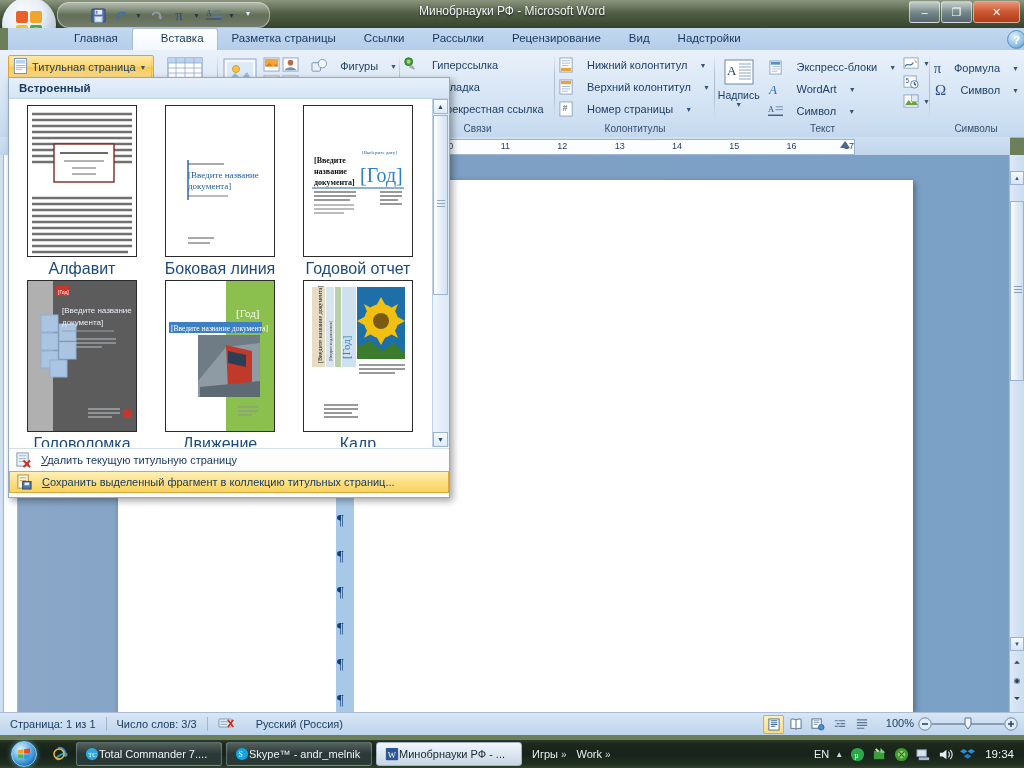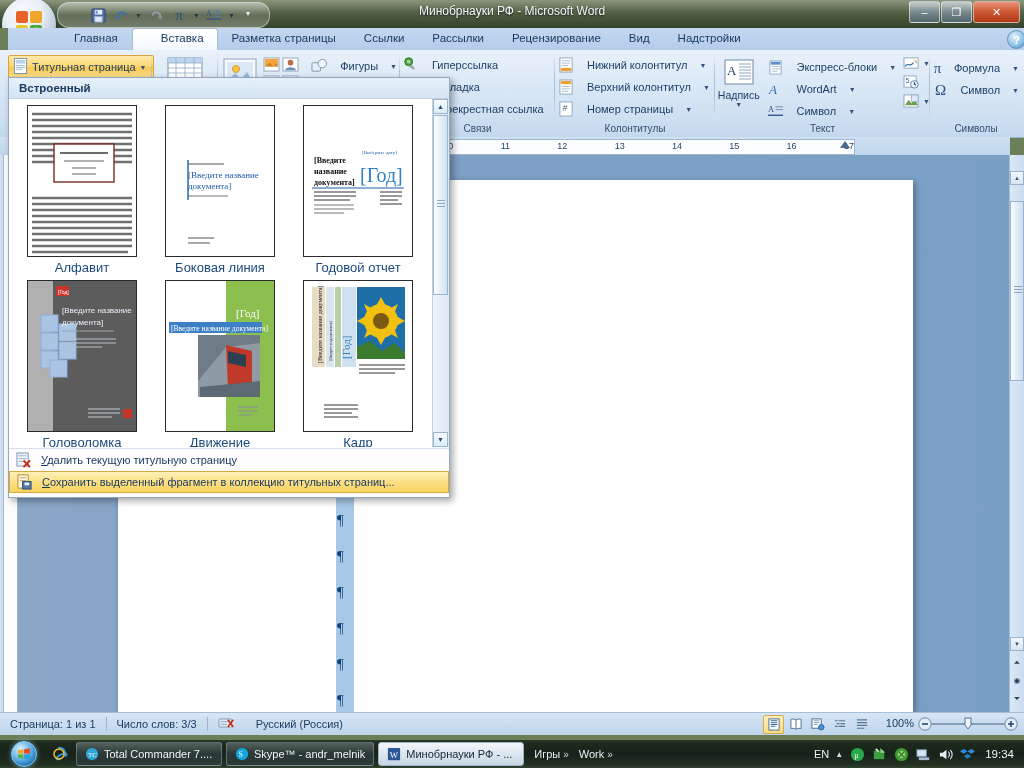--- a/index.html
+++ b/index.html
@@ -141,21 +141,21 @@
   
   #taskbar{position:absolute;left:0;top:740px;width:1024px;height:28px;
     background:linear-gradient(to bottom,#2c3a2a 0%,#1d2a1c 12%,#17221a 50%,#223021 88%,#31432f 100%);
     display:flex;align-items:center;}
   #startorb{width:44px;height:26px;margin-left:2px;display:flex;align-items:center;justify-content:center;}
   #startorb .sphere{width:24px;height:24px;border-radius:50%;
     background:radial-gradient(circle at 36% 30%,#dff2ff,#62b2e8 45%,#1b6fb5 78%,#0b3f74);
     border:1px solid #8fd0f5;box-shadow:0 0 5px rgba(120,200,255,.6);
     display:flex;align-items:center;justify-content:center;}
   .qlaunch{width:26px;height:26px;display:flex;align-items:center;justify-content:center;}
-  .taskbtn{height:22px;min-width:128px;margin-left:4px;display:flex;align-items:center;gap:5px;
+  .taskbtn{height:22px;min-width:128px;margin-left:4px;display:flex;align-items:center;
     padding:0 8px;border-radius:3px;font-size:11px;color:#f0f4f8;
     background:linear-gradient(to bottom,rgba(210,225,240,.30),rgba(120,140,165,.22) 48%,rgba(60,78,98,.30));
     border:1px solid rgba(190,210,230,.35);white-space:nowrap;overflow:hidden;}
   .taskbtn.active{color:#17252f;
     background:linear-gradient(to bottom,#f3f7fb,#dde7f1 48%,#c7d5e3);
     border:1px solid #9fb4c8;}
   .tbgroup{display:flex;align-items:center;gap:3px;margin-left:10px;font-size:11px;color:#e9eff4;}
   .tbgroup .chev{font-size:10px;color:#cfdbe4;}
   #tray{position:absolute;right:4px;top:0;height:28px;display:flex;align-items:center;gap:6px;}
   #tray .tico{width:16px;height:16px;display:flex;align-items:center;justify-content:center;}
@@ -170,21 +170,21 @@
     background:linear-gradient(to right,#eef4fb,#dbe8f6);border-left:1px solid #bdd0e4;}
   .gsb-btn{position:absolute;left:0;width:15px;height:15px;
     background:linear-gradient(to bottom,#f8fbfe,#dcebf8);border:1px solid #9db4cd;box-sizing:border-box;
     display:flex;align-items:center;justify-content:center;font-size:7px;color:#2e4d72;}
   #gsb-thumb{position:absolute;left:0;top:16px;width:15px;height:180px;
     background:linear-gradient(to right,#ffffff,#e9f1fa 45%,#d2e1f1);border:1px solid #9db4cd;box-sizing:border-box;}
   #gsb-thumb .grip{position:absolute;left:3px;top:84px;width:8px;height:7px;
     background:repeating-linear-gradient(to bottom,#90a8c2 0 1px,transparent 1px 3px);}
   .gitem{position:absolute;width:130px;cursor:default;}
   .gthumb{width:108px;height:150px;border:1px solid #2b2b2b;background:#fff;margin:0 auto;position:relative;overflow:hidden;}
-  .gname{text-align:center;font-size:13px;color:#1b4a7f;margin-top:3px;}
+  .gname{text-align:center;font-size:16px;color:#1b4a7f;margin-top:3px;}
   
   .gcmd{position:absolute;left:0;width:440px;height:22px;display:flex;align-items:center;gap:8px;
     padding-left:4px;font-size:11px;color:#1b3b63;box-sizing:border-box;}
   .gcmd .ic{width:20px;height:18px;display:flex;align-items:center;justify-content:center;}
   .gcmd.sel{background:linear-gradient(to bottom,#fdf1b8,#fbdf84 50%,#f9d35f);
     border:1px solid #d8a93f;}
   .gcmd u{text-decoration:underline;}
   .gdiv{position:absolute;left:0;width:440px;height:1px;background:#d5e0ec;}
 </style>
 </head>

